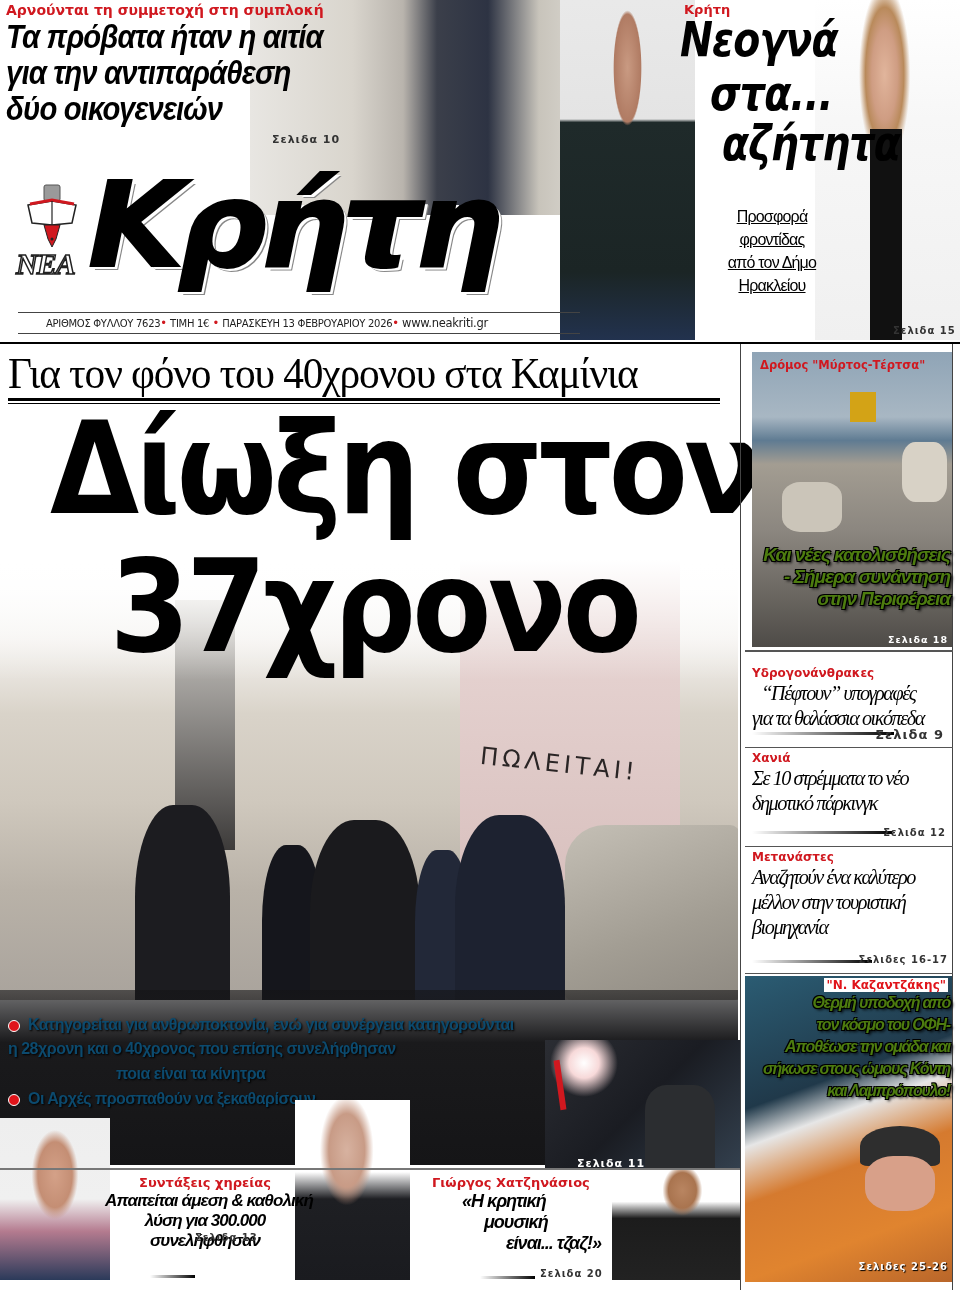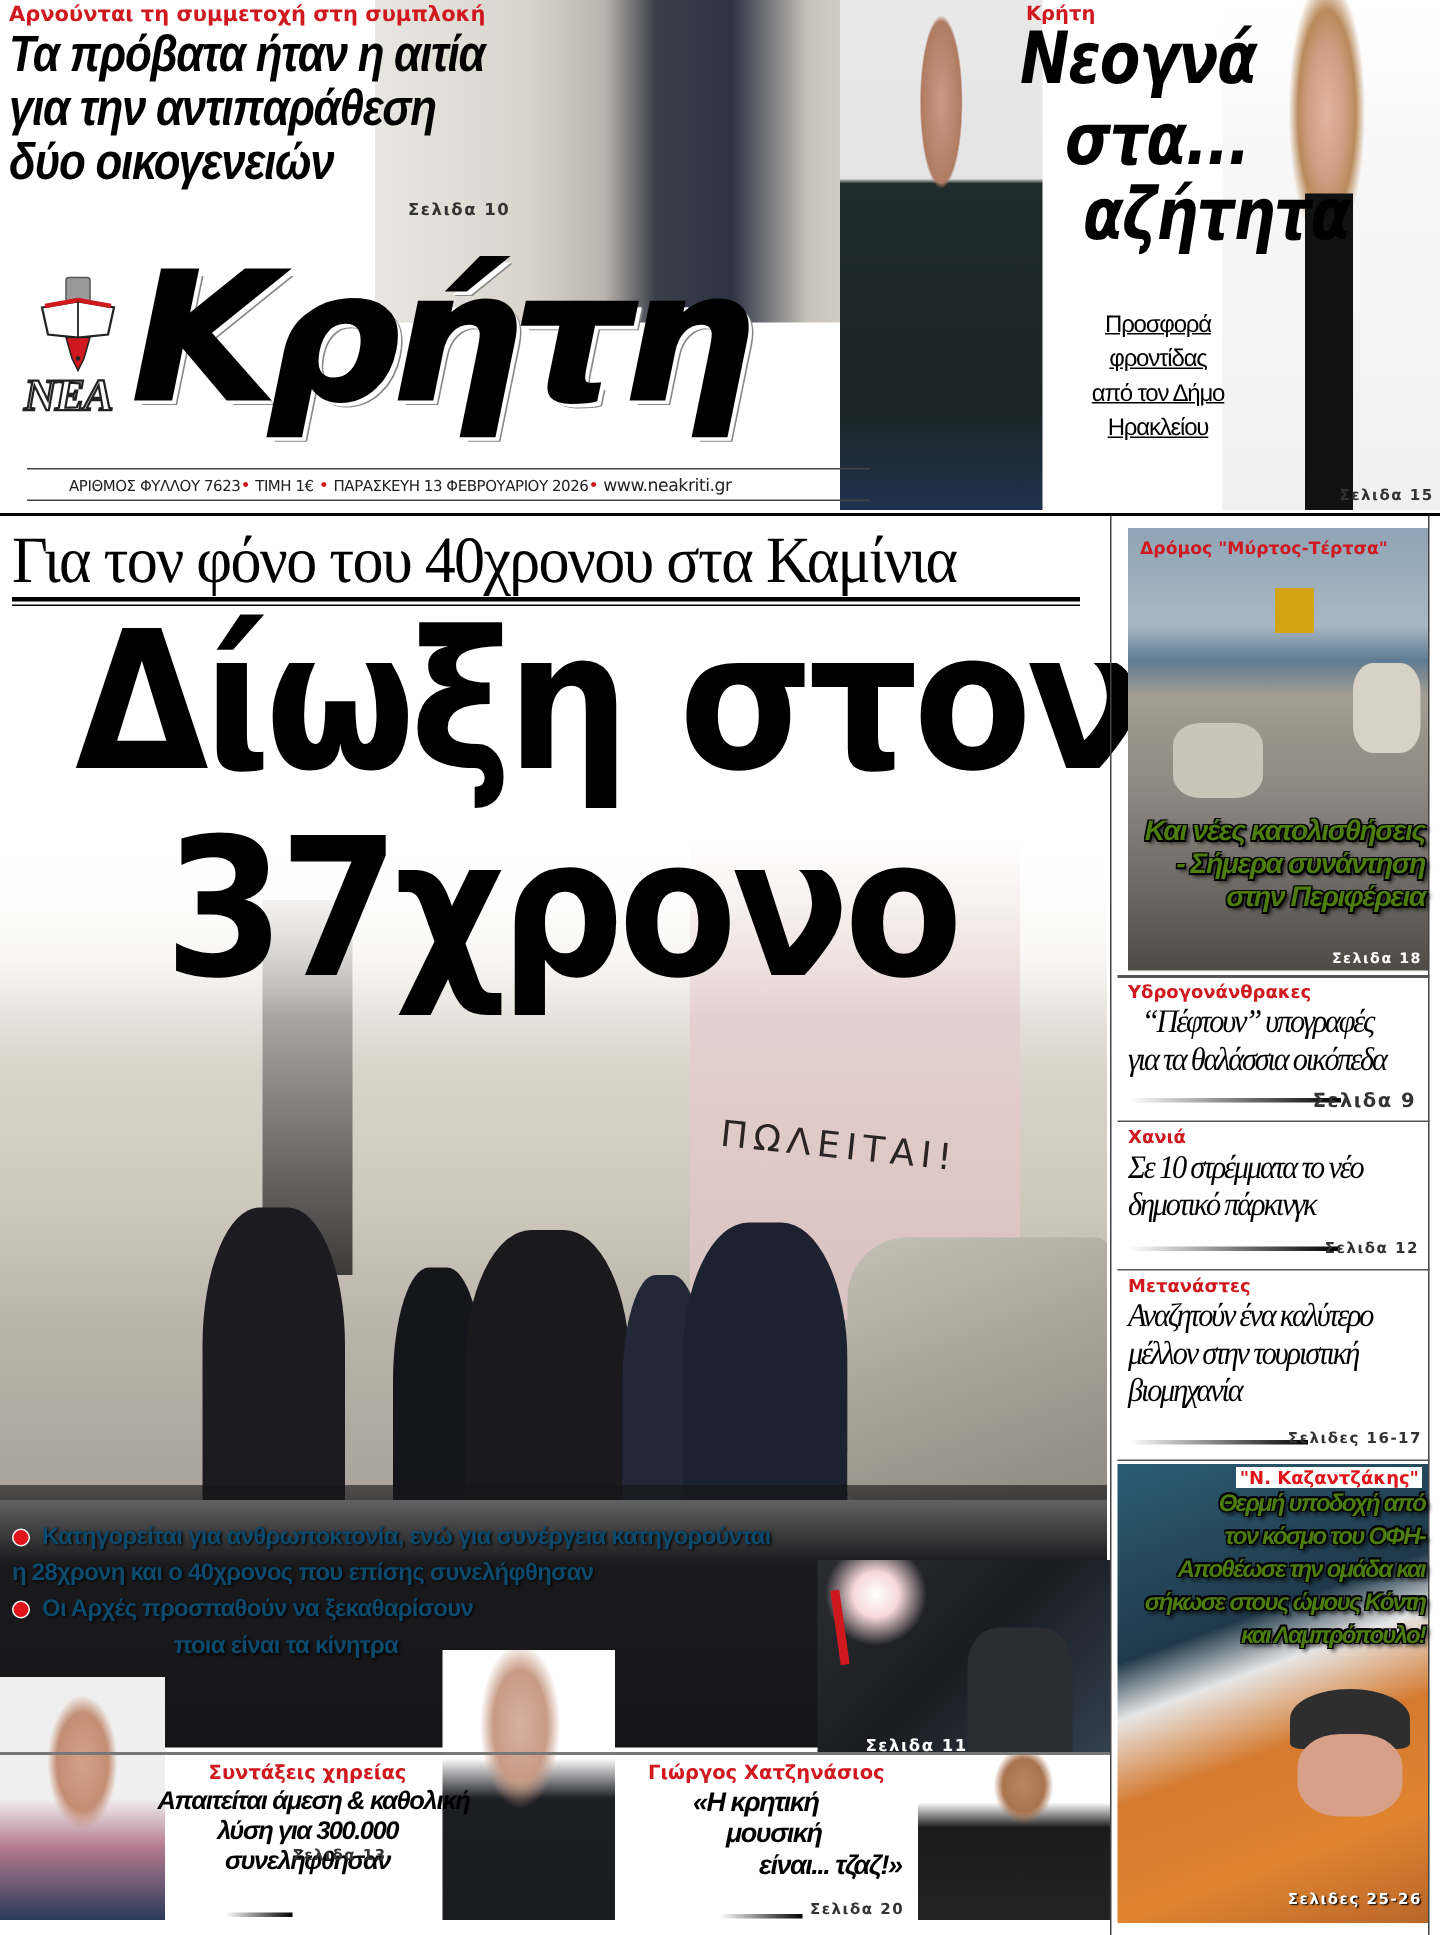--- a/index.html
+++ b/index.html
@@ -124,25 +124,25 @@
   <div style="font-family:'DejaVu Sans',sans-serif; font-weight:bold; font-size:128px; line-height:138px; letter-spacing:-4px; white-space:nowrap; transform:scaleX(0.9); transform-origin:center;">37χρονο</div>
 </div>
 
 <div class="abs" style="left:8px; top:1013px; width:560px;">
   <div style="line-height:24px;">
     <span class="bullet-dot"></span><span class="bullet-text" style="font-size:16px;">Κατηγορείται για ανθρωποκτονία, ενώ για συνέργεια κατηγορούνται</span>
   </div>
   <div style="line-height:24px;">
     <span class="bullet-text" style="font-size:16px;">η 28χρονη και ο 40χρονος που επίσης συνελήφθησαν</span>
   </div>
+  <div style="line-height:26px; padding-left:108px;">
+    <span class="bullet-text" style="font-size:16px;">ποια είναι τα κίνητρα</span>
+  </div>
   <div style="line-height:24px;">
     <span class="bullet-dot"></span><span class="bullet-text" style="font-size:16px;">Οι Αρχές προσπαθούν να ξεκαθαρίσουν</span>
-  </div>
-  <div style="line-height:26px; padding-left:108px;">
-    <span class="bullet-text" style="font-size:16px;">ποια είναι τα κίνητρα</span>
   </div>
 </div>
 
 <div class="abs photo flare-photo" style="left:545px; top:1040px; width:195px; height:128px;">
   <div class="abs" style="left:12px; top:20px; width:6px; height:50px; background:#d0181f; transform:rotate(-8deg);"></div>
   <div class="abs" style="left:100px; top:45px; width:70px; height:83px; background:#2b2d30; border-radius:30% 30% 0 0;"></div>
 </div>
 <div class="abs page-ref" style="left:577px; top:1157px; color:#fff;">Σελιδα 11</div>
 
 <div class="abs photo old-man1" style="left:0; top:1118px; width:110px; height:162px;"></div>
@@ -182,21 +182,21 @@
   <div class="outline-white italic-head" style="position:absolute; right:2px; top:192px; text-align:right; font-size:19px; line-height:22px; white-space:nowrap;">
     <div>Και νέες κατολισθήσεις</div>
     <div>- Σήμερα συνάντηση</div>
     <div>στην Περιφέρεια</div>
   </div>
   <div class="page-ref" style="position:absolute; right:4px; bottom:2px; font-size:9.5px; color:#fff;">Σελιδα 18</div>
 </div>
 <div class="rule" style="left:745px; top:650px; width:208px; height:2px; background:#555;"></div>
 
 <div class="abs" style="left:752px; top:654px; width:200px; height:92px;">
-  <div class="kicker" style="font-size:12px; line-height:14px;">Υδρογονάνθρακες</div>
+  <div class="kicker" style="font-size:12px; line-height:14px;margin-top:12px;">Υδρογονάνθρακες</div>
   <div class="sidebar-headline" style="white-space:nowrap; padding-left:10px;">“Πέφτουν” υπογραφές</div>
   <div class="sidebar-headline" style="white-space:nowrap;">για τα θαλάσσια οικόπεδα</div>
   <div class="fade-rule" style="left:0; top:78px; width:142px;"></div>
   <div class="page-ref" style="position:absolute; right:8px; top:73px; font-size:13px;">Σελιδα 9</div>
 </div>
 <div class="rule" style="left:745px; top:747px; width:208px; height:1px; background:#555;"></div>
 
 <div class="abs" style="left:752px; top:751px; width:200px; height:92px;">
   <div class="kicker" style="font-size:12px; line-height:14px;">Χανιά</div>
   <div class="sidebar-headline" style="white-space:nowrap;">Σε 10 στρέμματα το νέο</div>

